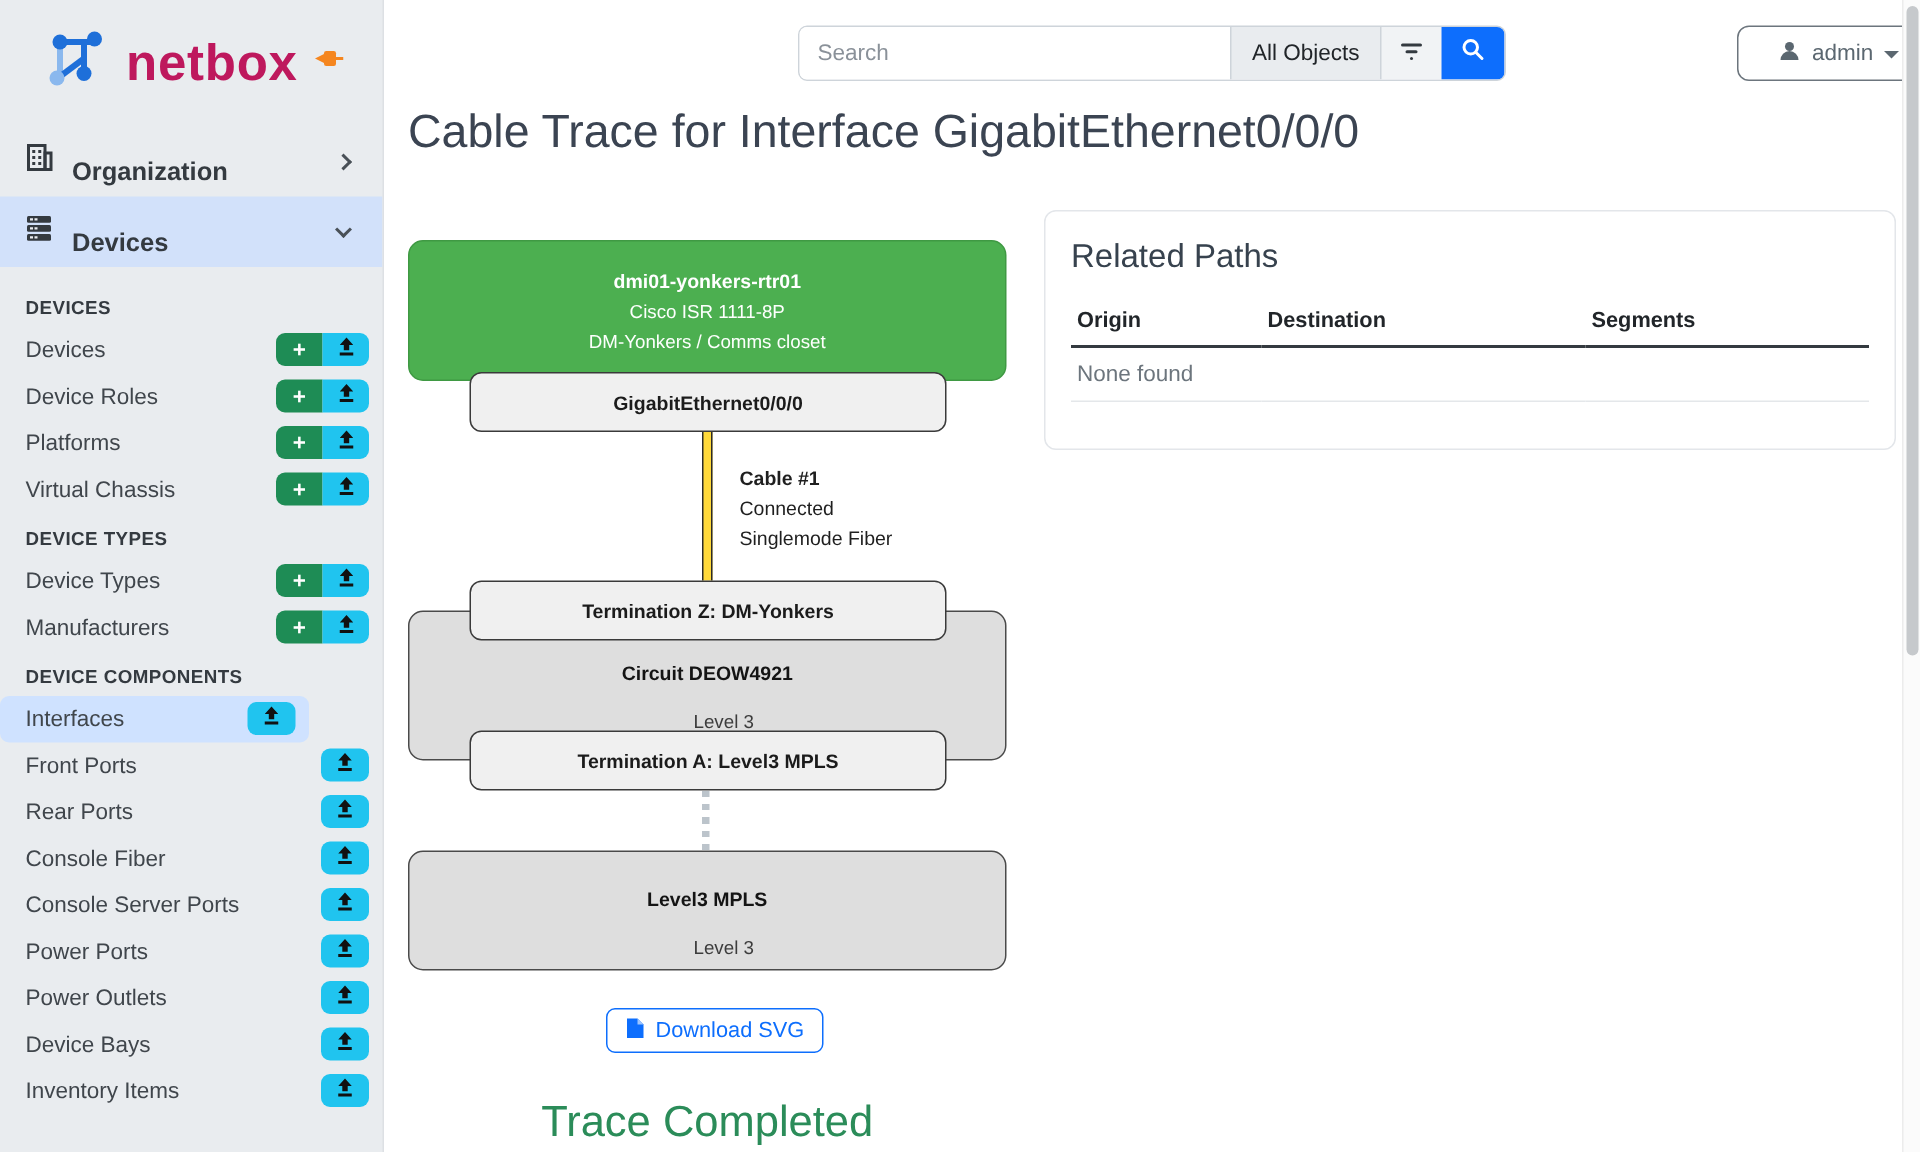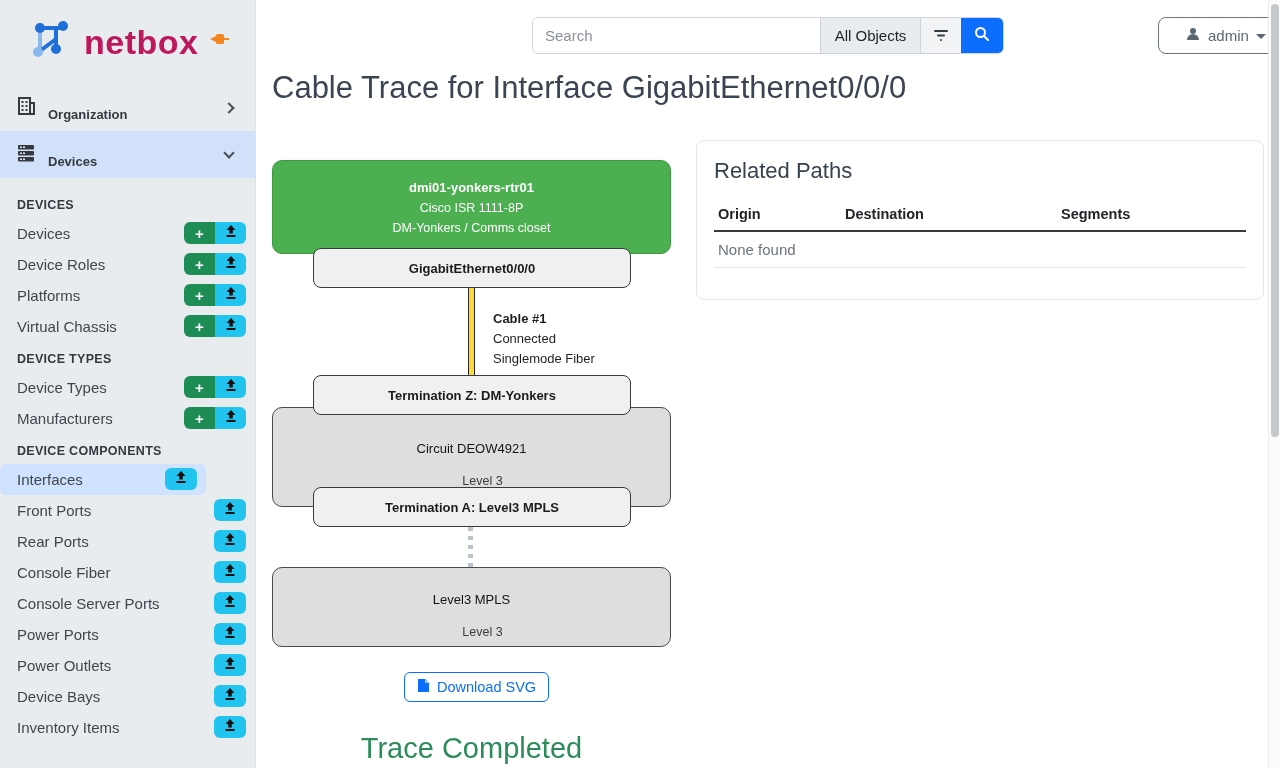--- a/index.html
+++ b/index.html
@@ -5,21 +5,21 @@
   * { margin:0; padding:0; box-sizing:border-box; }
   html,body { width:1280px; height:768px; overflow:hidden; font-family:"Liberation Sans", sans-serif; background:#fff; }
 
   
   .sidebar { position:absolute; left:0; top:0; width:256px; height:768px; background:#e9ecef; border-right:1px solid #dde0e4; overflow:hidden; }
   .logo-row { position:relative; height:84px; display:flex; align-items:center; padding-left:30px; }
   .wordmark { font-size:34px; font-weight:bold; color:#be185d; letter-spacing:0.5px; margin-left:10px; }
   .pin-btn { position:absolute; right:26px; top:30px; width:20px; height:18px; cursor:pointer; }
   .menu-row { position:relative; height:47px; display:flex; align-items:center; padding-left:16px; cursor:pointer; }
   .menu-row.active { background:#d2e1fa; }
-  .menu-row .menu-label { font-size:13px; font-weight:bold; color:#343a40; margin-left:12px;margin-top:14px; }
+  .menu-row .menu-label { font-size:17px; font-weight:bold; color:#343a40; margin-left:12px;margin-top:14px; }
   .chev { position:absolute; right:22px; width:8px; height:8px; border-right:2px solid #495057; border-bottom:2px solid #495057; }
   .chev.right { transform:rotate(-45deg); }
   .chev.down { transform:rotate(45deg); margin-top:-3px; }
   .side-sections { padding-top:10px; }
   .side-header { font-size:12.5px; font-weight:bold; color:#343a40; letter-spacing:0.3px; padding:10px 0 6px 17px; }
   .side-item { position:relative; height:31px; display:flex; align-items:center; cursor:pointer; }
   .side-item.active { background:#cfe2ff; border-radius:6px; margin-right:49px; }
   .side-label { font-size:15px; color:#40464c; padding-left:17px; white-space:nowrap; }
   .btn-grp { position:absolute; right:9px; top:4px; display:flex; height:22px; }
   .mini-btn { width:31px; height:22px; display:flex; align-items:center; justify-content:center; cursor:pointer; }
@@ -43,26 +43,26 @@
   .page-title { position:absolute; left:16px; top:70px; font-size:31px; font-weight:400; color:#3b4452; white-space:nowrap; }
 
   
   .diagram { position:absolute; left:16px; top:160px; width:399px; height:620px; }
   .node { position:absolute; border-radius:10px; text-align:center; }
   .dev-box { left:0; top:0; width:399px; height:94px; background:#4caf50; border:1px solid #3f9943; z-index:2; }
   .dev-name { font-size:13px; font-weight:bold; color:#fff; margin-top:19px; }
   .dev-sub { font-size:12.5px; color:#fdfffd; margin-top:6px; }
   .port-box { position:absolute; left:41px; width:318px; height:40px; background:#f0f0f0; border:1px solid #3a3a3a; border-radius:8px; display:flex; align-items:center; justify-content:center; font-size:13px; font-weight:bold; color:#1b1b1b; z-index:3; }
   .iface-box { top:88px; }
-  .termz-box { top:215px; }
+  .termz-box { top:227px; }
   .terma-box { top:327px; }
   .big-gray { position:absolute; left:0; width:399px; background:#dedede; border:1px solid#4a4a4a; border-radius:10px; z-index:1; text-align:center; }
   .circuit-box { top:247px; height:100px; }
   .pnet-box { top:407px; height:80px; z-index:2; }
-  .gray-title { font-size:13px; font-weight:normal; color:#141414; }
+  .gray-title { font-size:13px; font-weight:bold; color:#141414; }
   .gray-sub { font-size:12.5px; color:#3c3c3c; margin-top:18px;padding-left:22px; }
   .circuit-box .gray-title { margin-top:33px; }
   .pnet-box .gray-title { margin-top:24px; }
   .cable-line { position:absolute; left:196px; top:127px; width:7px; height:100px; background:#ffd93a; border-left:1.5px solid #2b2b2b; border-right:1.5px solid #2b2b2b; z-index:2; }
   .cable-label { position:absolute; left:221px; top:149px; text-align:left; font-size:13px; color:#1f1f1f; line-height:20px; }
   .cable-label .b { font-weight:bold; }
   .dash-line { position:absolute; left:196px; top:367px; width:5px; height:40px; background:repeating-linear-gradient(to bottom,#bcc4cb 0 4px,transparent 4px 9px); }
   .dl-btn { position:absolute; left:132px; top:512px; height:30px; padding:0 12px; border:1px solid #0d6efd; border-radius:6px; background:#fff; color:#0d6efd; font-size:14.5px; display:flex; align-items:center; gap:7px; cursor:pointer; }
   .trace-status { position:absolute; left:0; top:572px; width:399px; text-align:center; font-size:29px; color:#2b8c59; }
 

